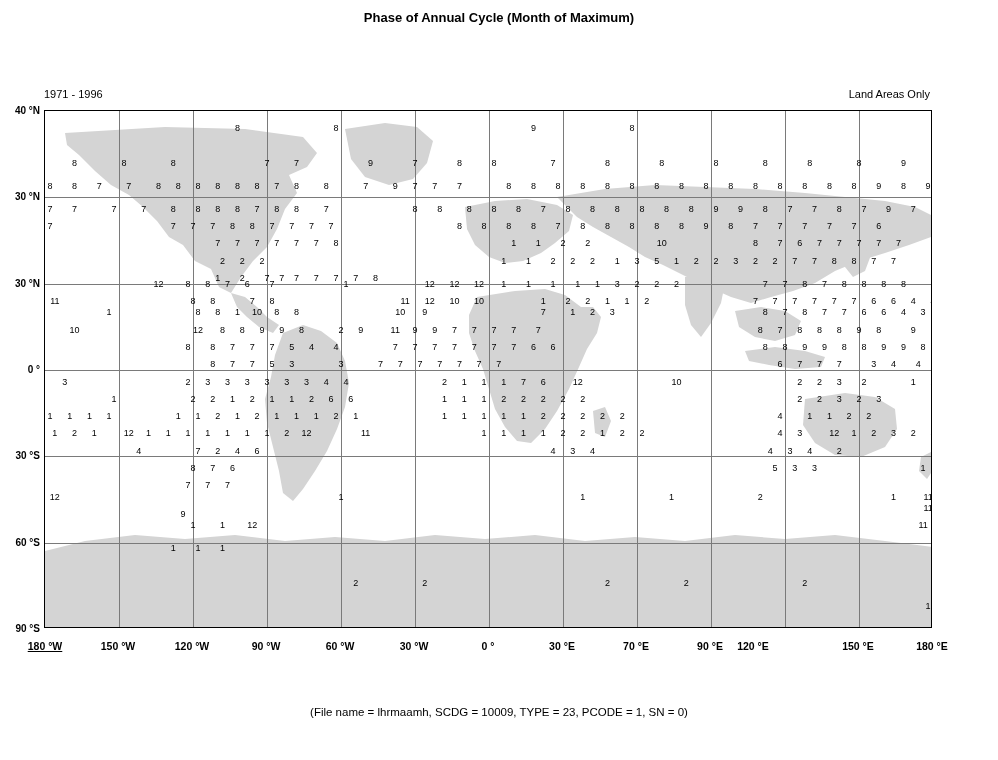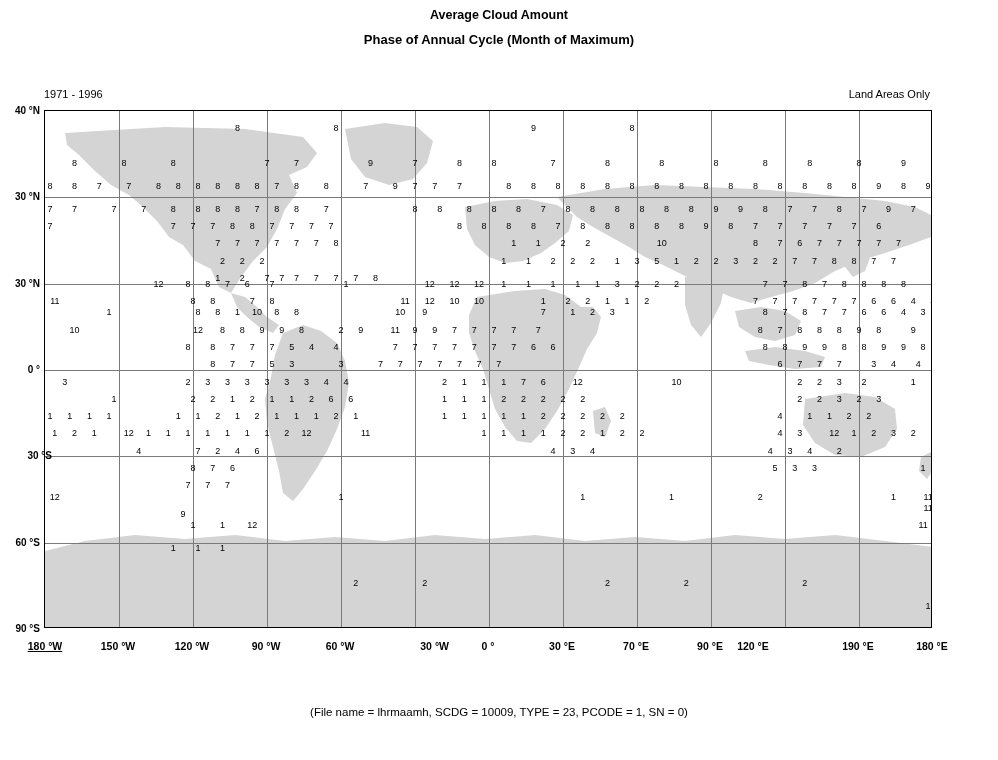--- a/index.html
+++ b/index.html
@@ -108,21 +108,20 @@
     top: 706px;
     width: 998px;
     text-align: center;
     font-size: 11.5px;
   }
 </style>
 </head>
 <body>
 
 <div class="titles">
-  <div class="title-sub">Average Cloud Amount</div>
   <div class="title-sub2">Phase of Annual Cycle (Month of Maximum)</div>
 </div>
 
 <div class="corner-left">1971 - 1996</div>
 <div class="corner-right">Land Areas Only</div>
 
 <div id="plot">
   <div id="land-layer">
     <svg viewBox="0 0 888 518" width="888" height="518" preserveAspectRatio="none">
       <g fill="#d4d4d4" stroke="none">
@@ -651,33 +650,33 @@
       <span class="dp" style="left: 759.733px; top: 471.956px;">2</span>
       <span class="dp" style="left: 883.067px; top: 494.978px;">1</span>
     </div>
 </div>
 
 <div id="y-axis">
     <div class="ylab" style="top: 110px;">40 °N</div>
     <div class="ylab" style="top: 196.333px;">30 °N</div>
     <div class="ylab" style="top: 282.667px;">30 °N</div>
     <div class="ylab" style="top: 369px;">0 °</div>
-    <div class="ylab" style="top: 455.333px; padding-left: 12px;">30 °S</div>
+    <div class="ylab" style="top: 455.333px;">30 °S</div>
     <div class="ylab" style="top: 541.667px;">60 °S</div>
     <div class="ylab" style="top: 628px;">90 °S</div>
   </div>
 <div id="x-axis">
     <div class="xlab" style="left: 45px; text-decoration: underline;">180 °W</div>
     <div class="xlab" style="left: 118px;">150 °W</div>
     <div class="xlab" style="left: 192px;">120 °W</div>
     <div class="xlab" style="left: 266px;">90 °W</div>
     <div class="xlab" style="left: 340px;">60 °W</div>
-    <div class="xlab" style="left: 414px; text-align: right;">30 °W</div>
+    <div class="xlab" style="left: 414px;">30 °W</div>
     <div class="xlab" style="left: 488px;">0 °</div>
     <div class="xlab" style="left: 562px;">30 °E</div>
     <div class="xlab" style="left: 636px;">70 °E</div>
     <div class="xlab" style="left: 710px;">90 °E</div>
     <div class="xlab" style="left: 753px;">120 °E</div>
-    <div class="xlab" style="left: 858px;">190 °E</div>
+    <div class="xlab" style="left: 858px;">150 °E</div>
     <div class="xlab" style="left: 932px;">180 °E</div>
   </div>
 
 <div class="footer">(File name = lhrmaamh, SCDG = 10009, TYPE = 23, PCODE = 1, SN = 0)</div>
 
 </body></html>

